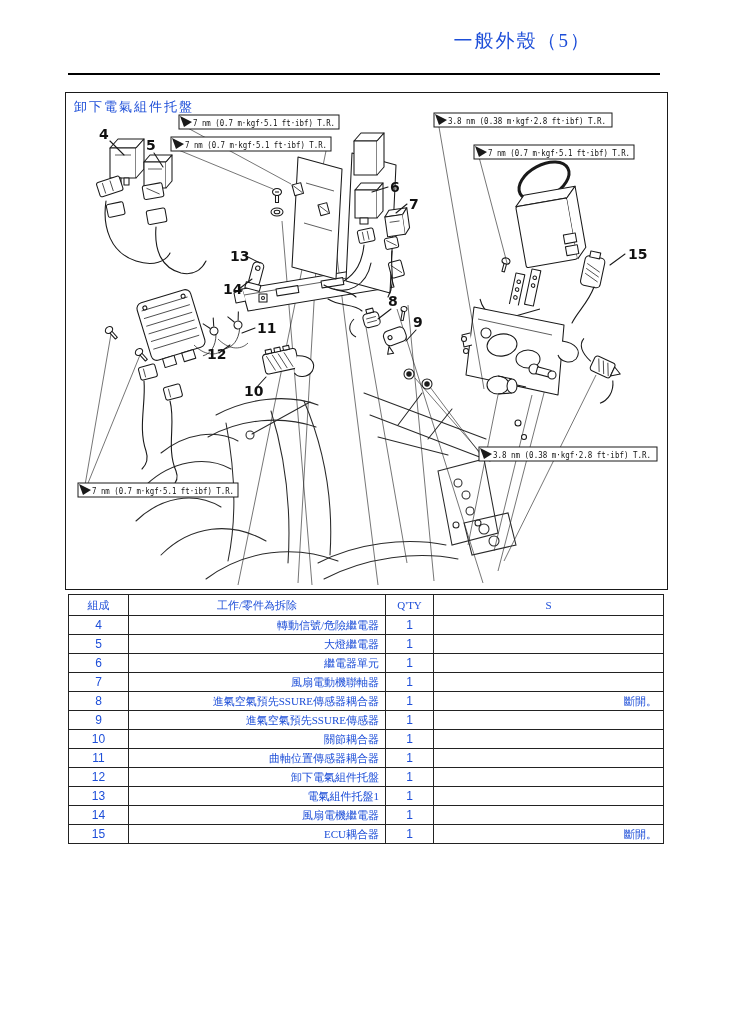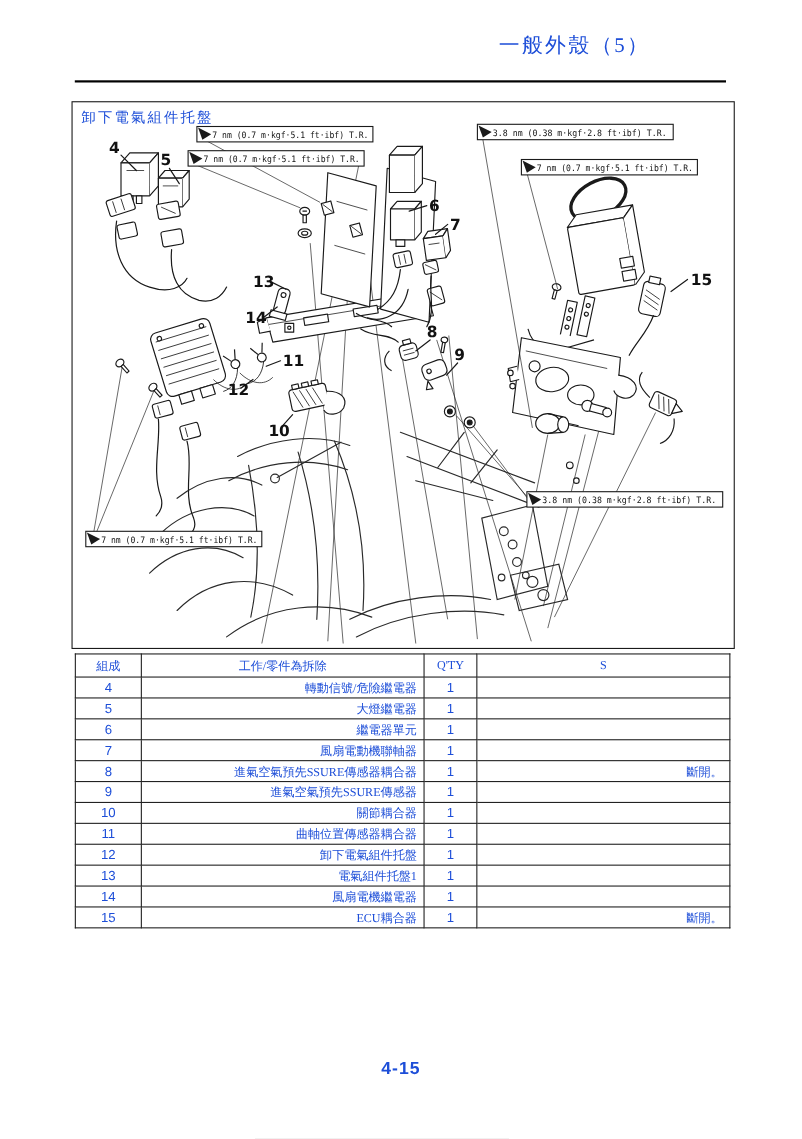--- a/index.html
+++ b/index.html
@@ -539,14 +539,13 @@
     </tr>
     <tr>
       <td class="cell-no">15</td>
       <td class="cell-desc">ECU耦合器</td>
       <td class="cell-qty">1</td>
       <td class="cell-s">斷開。</td>
     </tr>
   </tbody>
     </table>
 
-  <div class="page-number">4-15</div>
 </div>
 
 </body></html>

